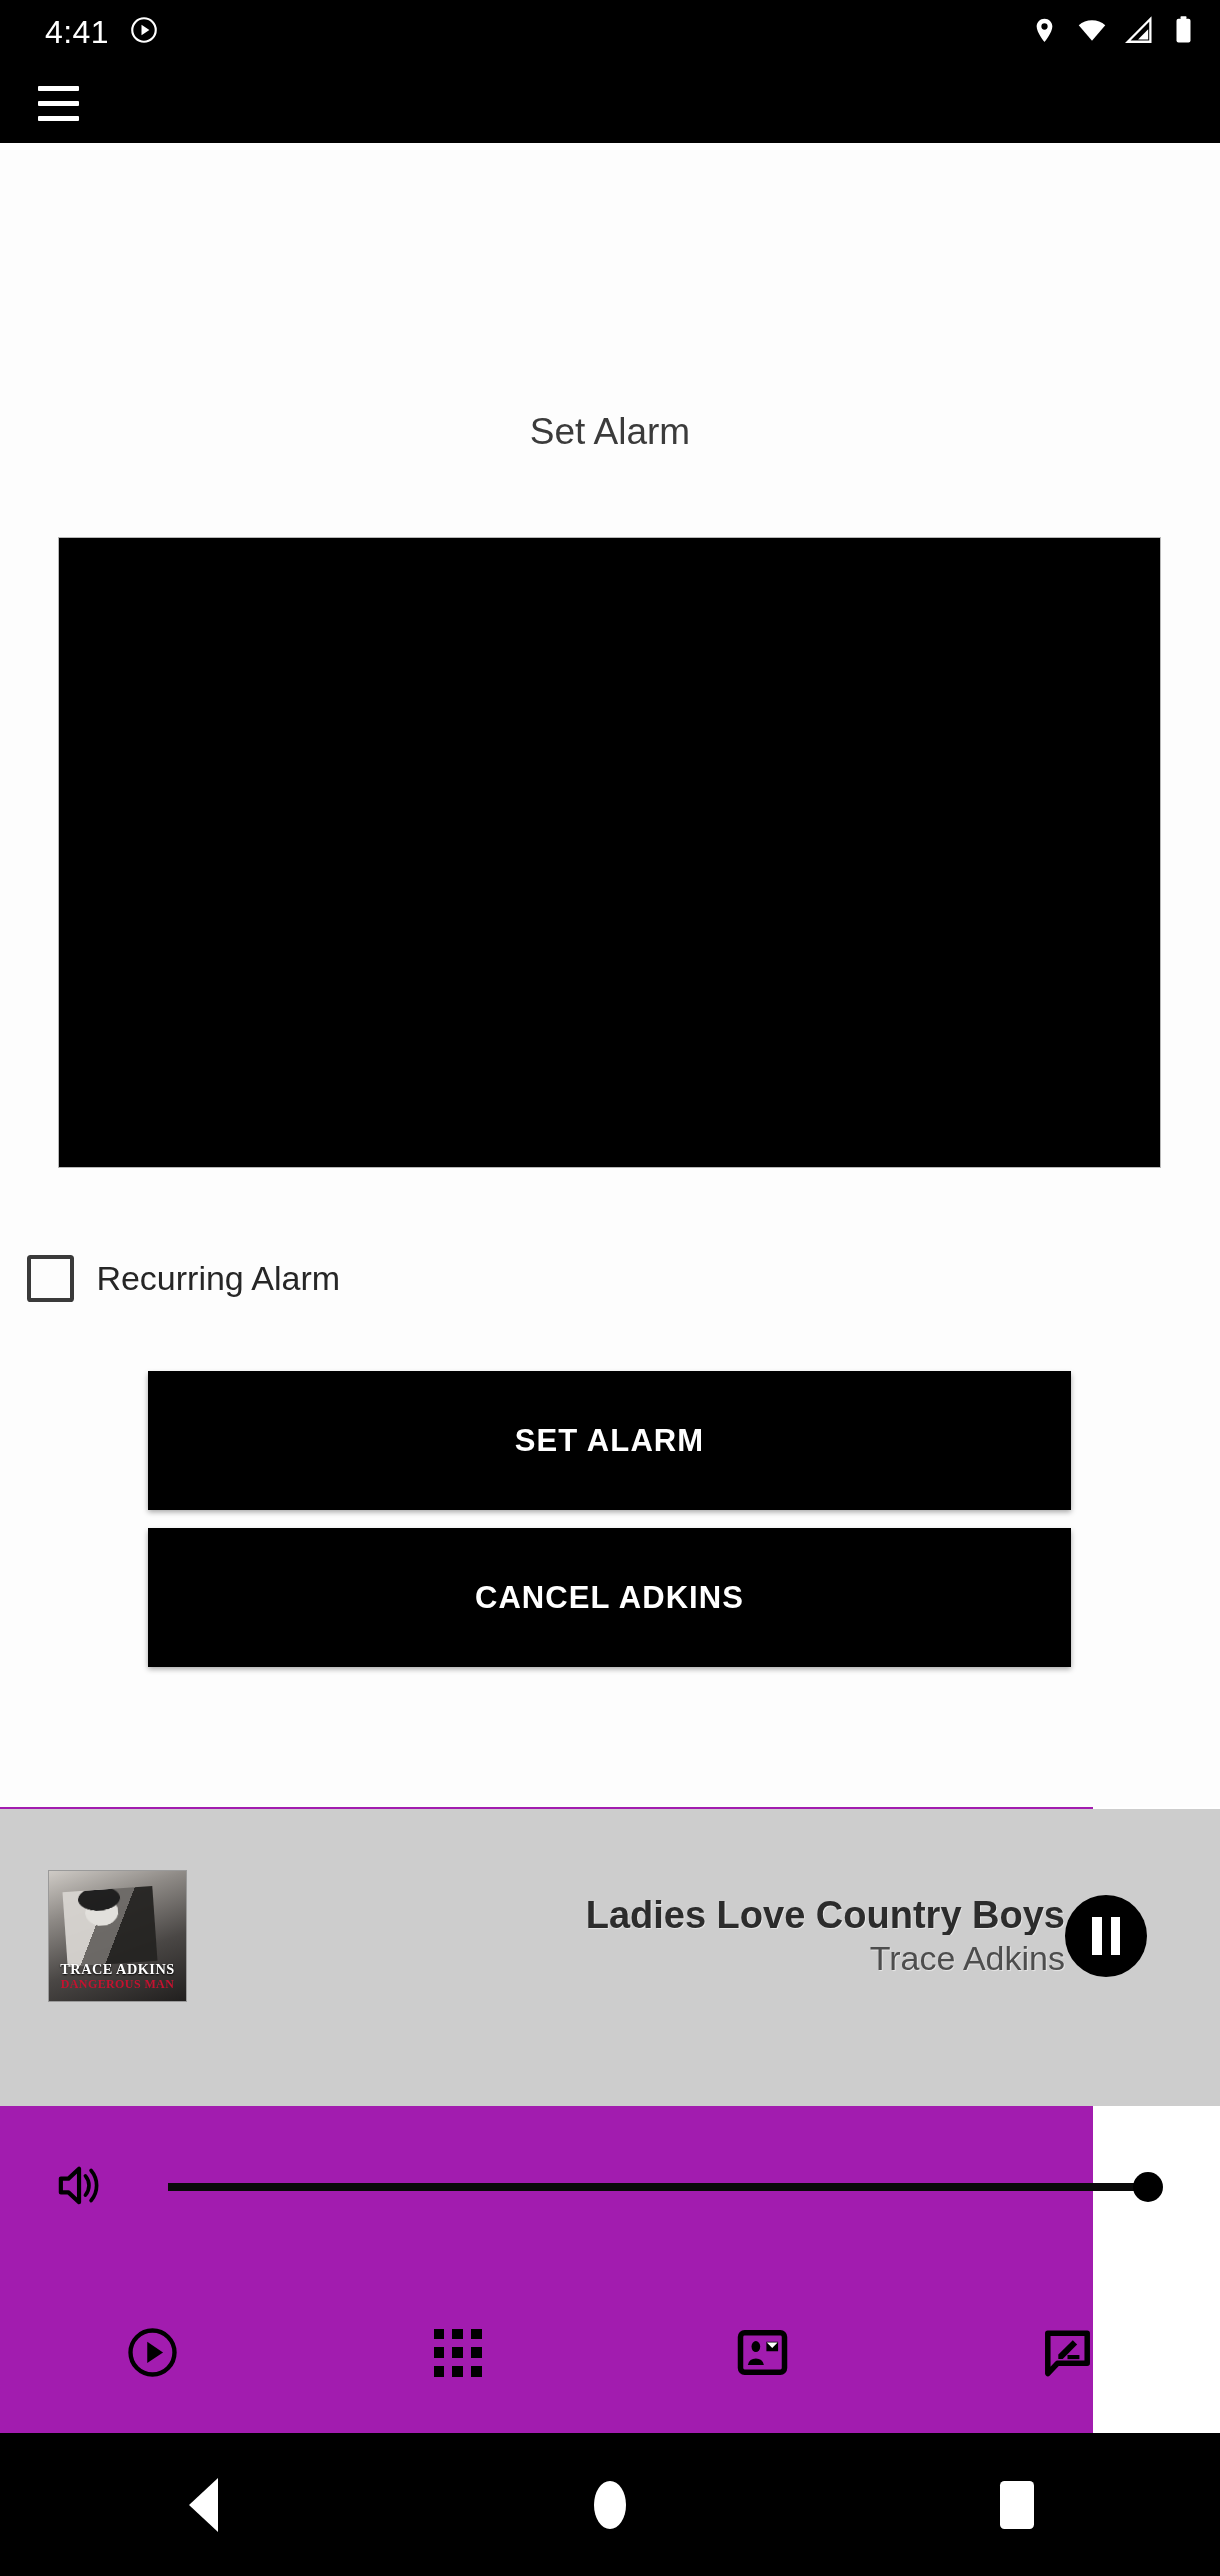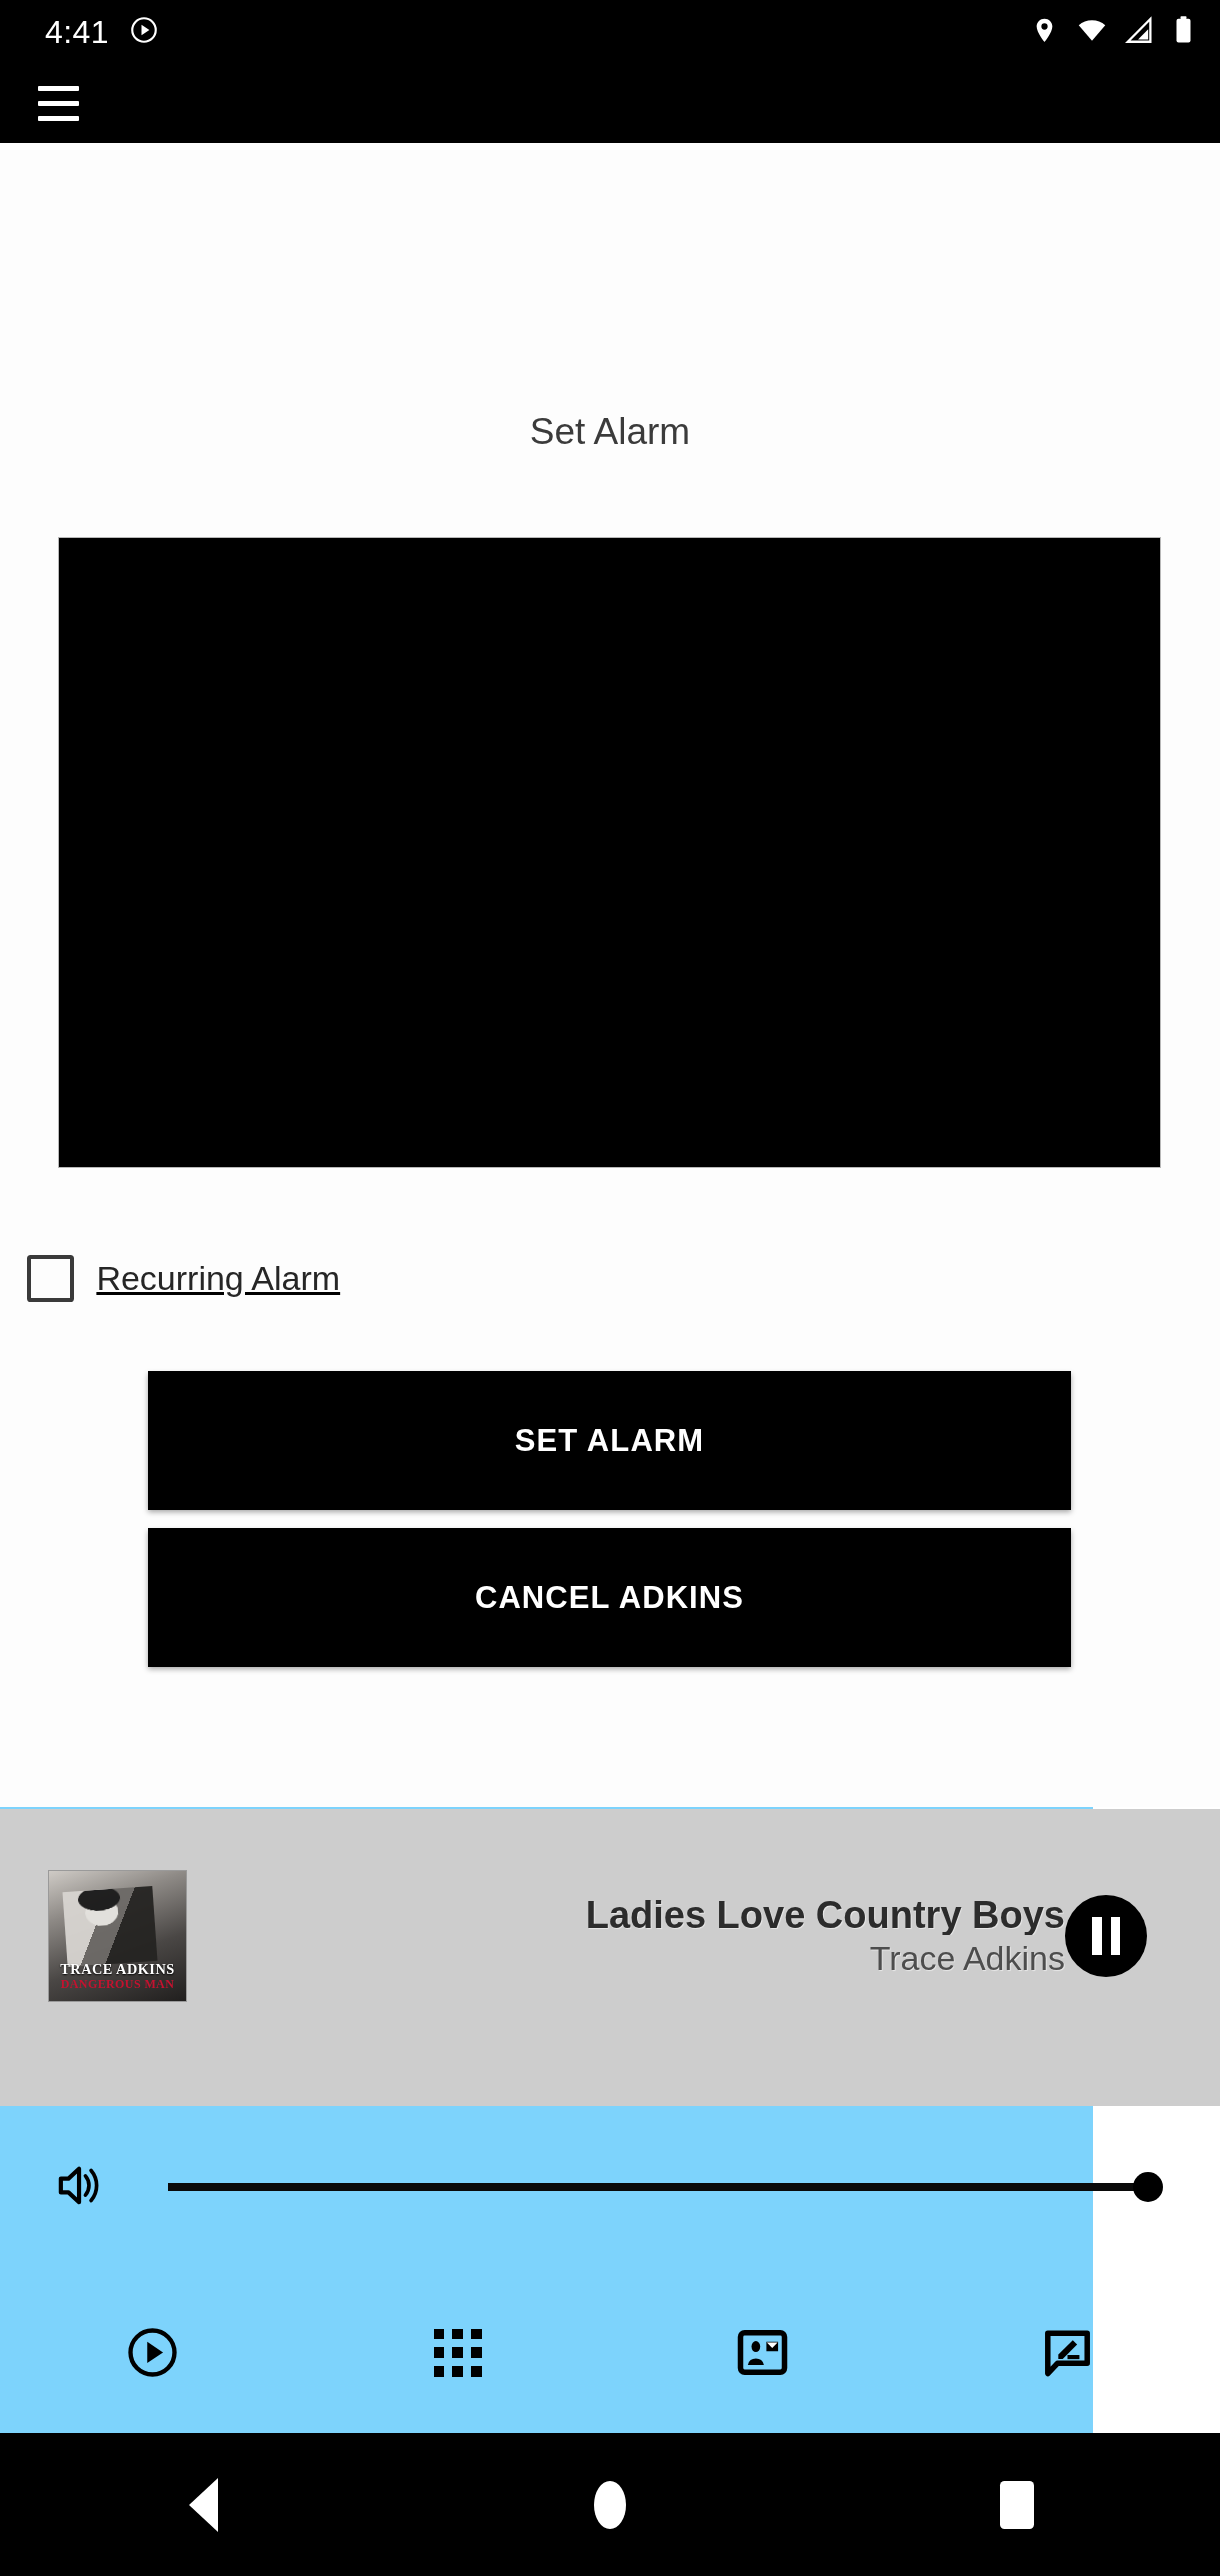--- a/index.html
+++ b/index.html
@@ -2,21 +2,21 @@
 <html style="font-size:14.3px"><head>
 <meta charset="utf-8">
 <style>
   * { margin:0; padding:0; box-sizing:border-box; }
   html, body {
     width:1220px; height:2576px;
     background:#ffffff;
     font-family:"Liberation Sans", sans-serif;
     overflow:hidden;
   }
-  .screen { position:relative; width:1093px; height:2576px; background:#7dd3fc; }
+  .screen { position:relative; width:1093px; height:2576px; background:#a21caf; }
 
   
   .statusbar {
     position:absolute; top:0; left:0; width:1220px; height:63px;
     background:#000; color:#fff;
     display:flex; align-items:center; justify-content:space-between;
     padding:0 25px 0 45px;
   }
   .sb-left { display:flex; align-items:center; gap:19.7px; }
   .sb-clock { font-size:32px; letter-spacing:0.4px; line-height:1; }
@@ -44,21 +44,21 @@
   }
 
   .time-picker {
     position:absolute; top:394px; left:58px;
     width:1103px; height:631px;
     background:#000; border:0.9px solid #b8b8b8;
   }
 
   .checkbox-row {
     position:absolute; top:1112px; left:27px;
-    display:flex; align-items:center; gap:22.4px;text-decoration:underline;
+    display:flex; align-items:center; gap:22.4px;
   }
   .checkbox-box {
     width:47px; height:47px; border:4.5px solid #3a3a3a;
     border-radius:3.6px; background:#fdfdfd; cursor:pointer;
   }
   .checkbox-label { font-size:34px; color:#262626; }
 
   .btn {
     position:absolute; left:148px; width:923px; height:139px;
     background:#000; color:#fff;

